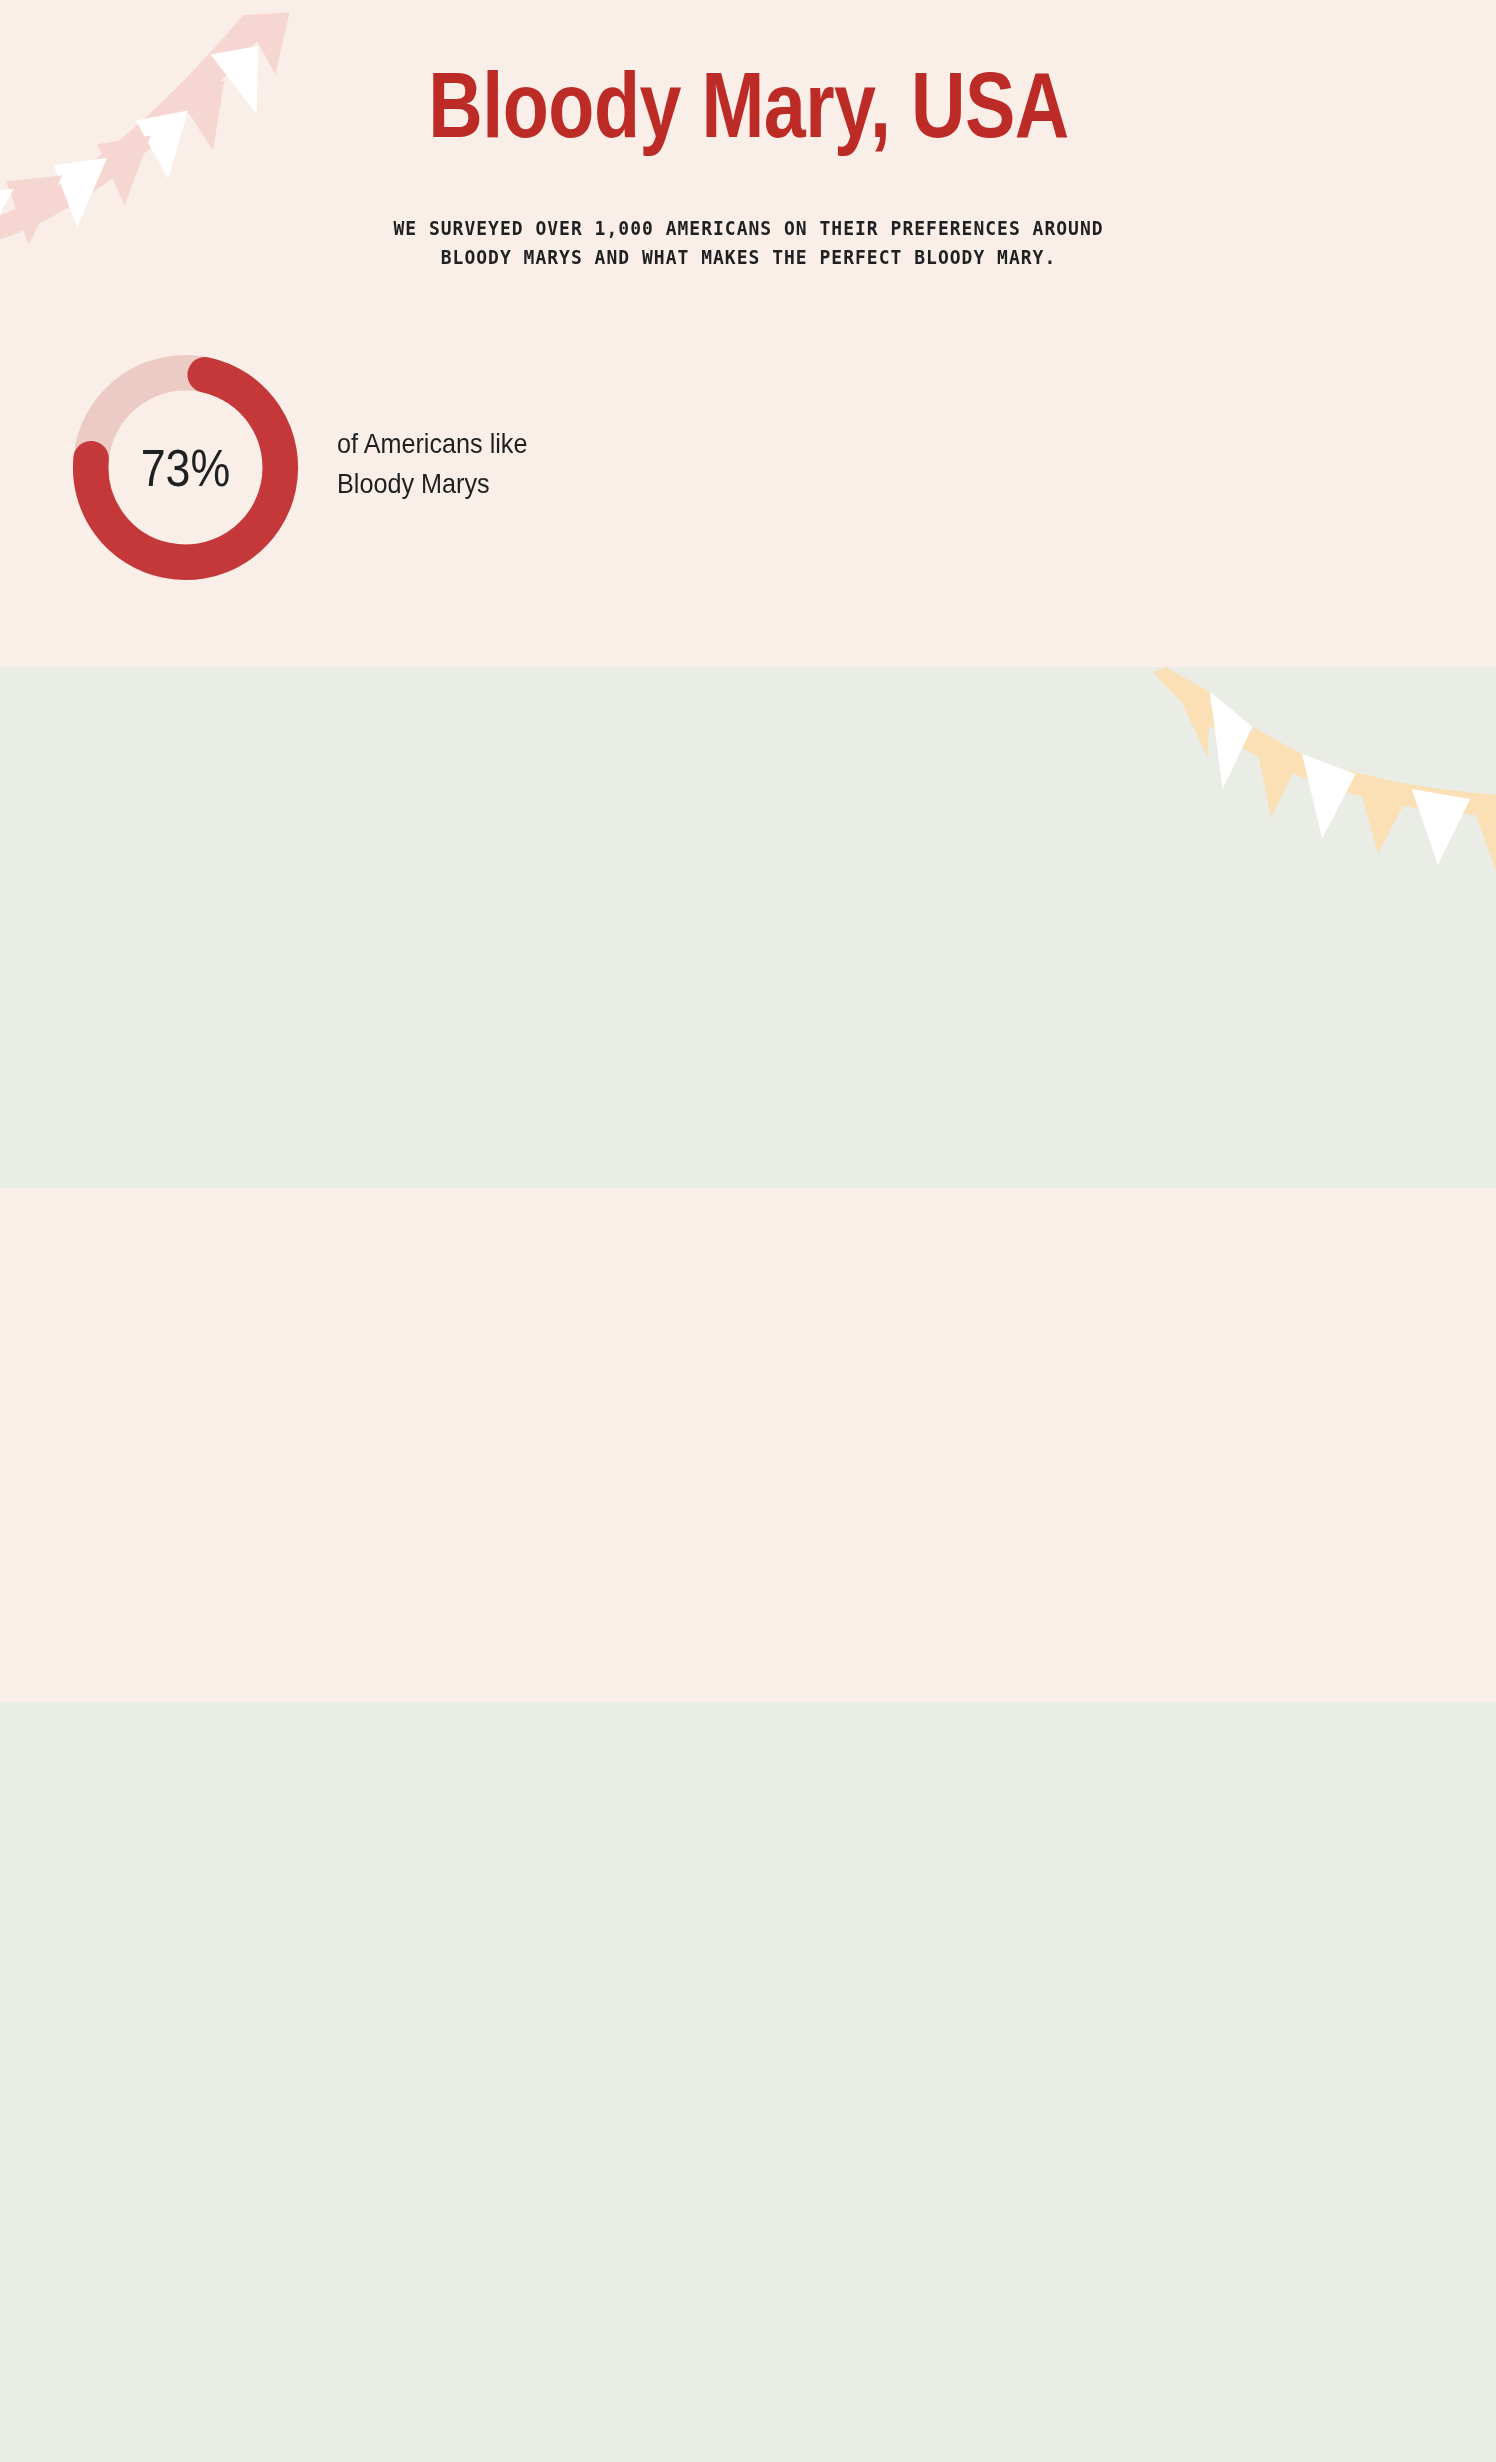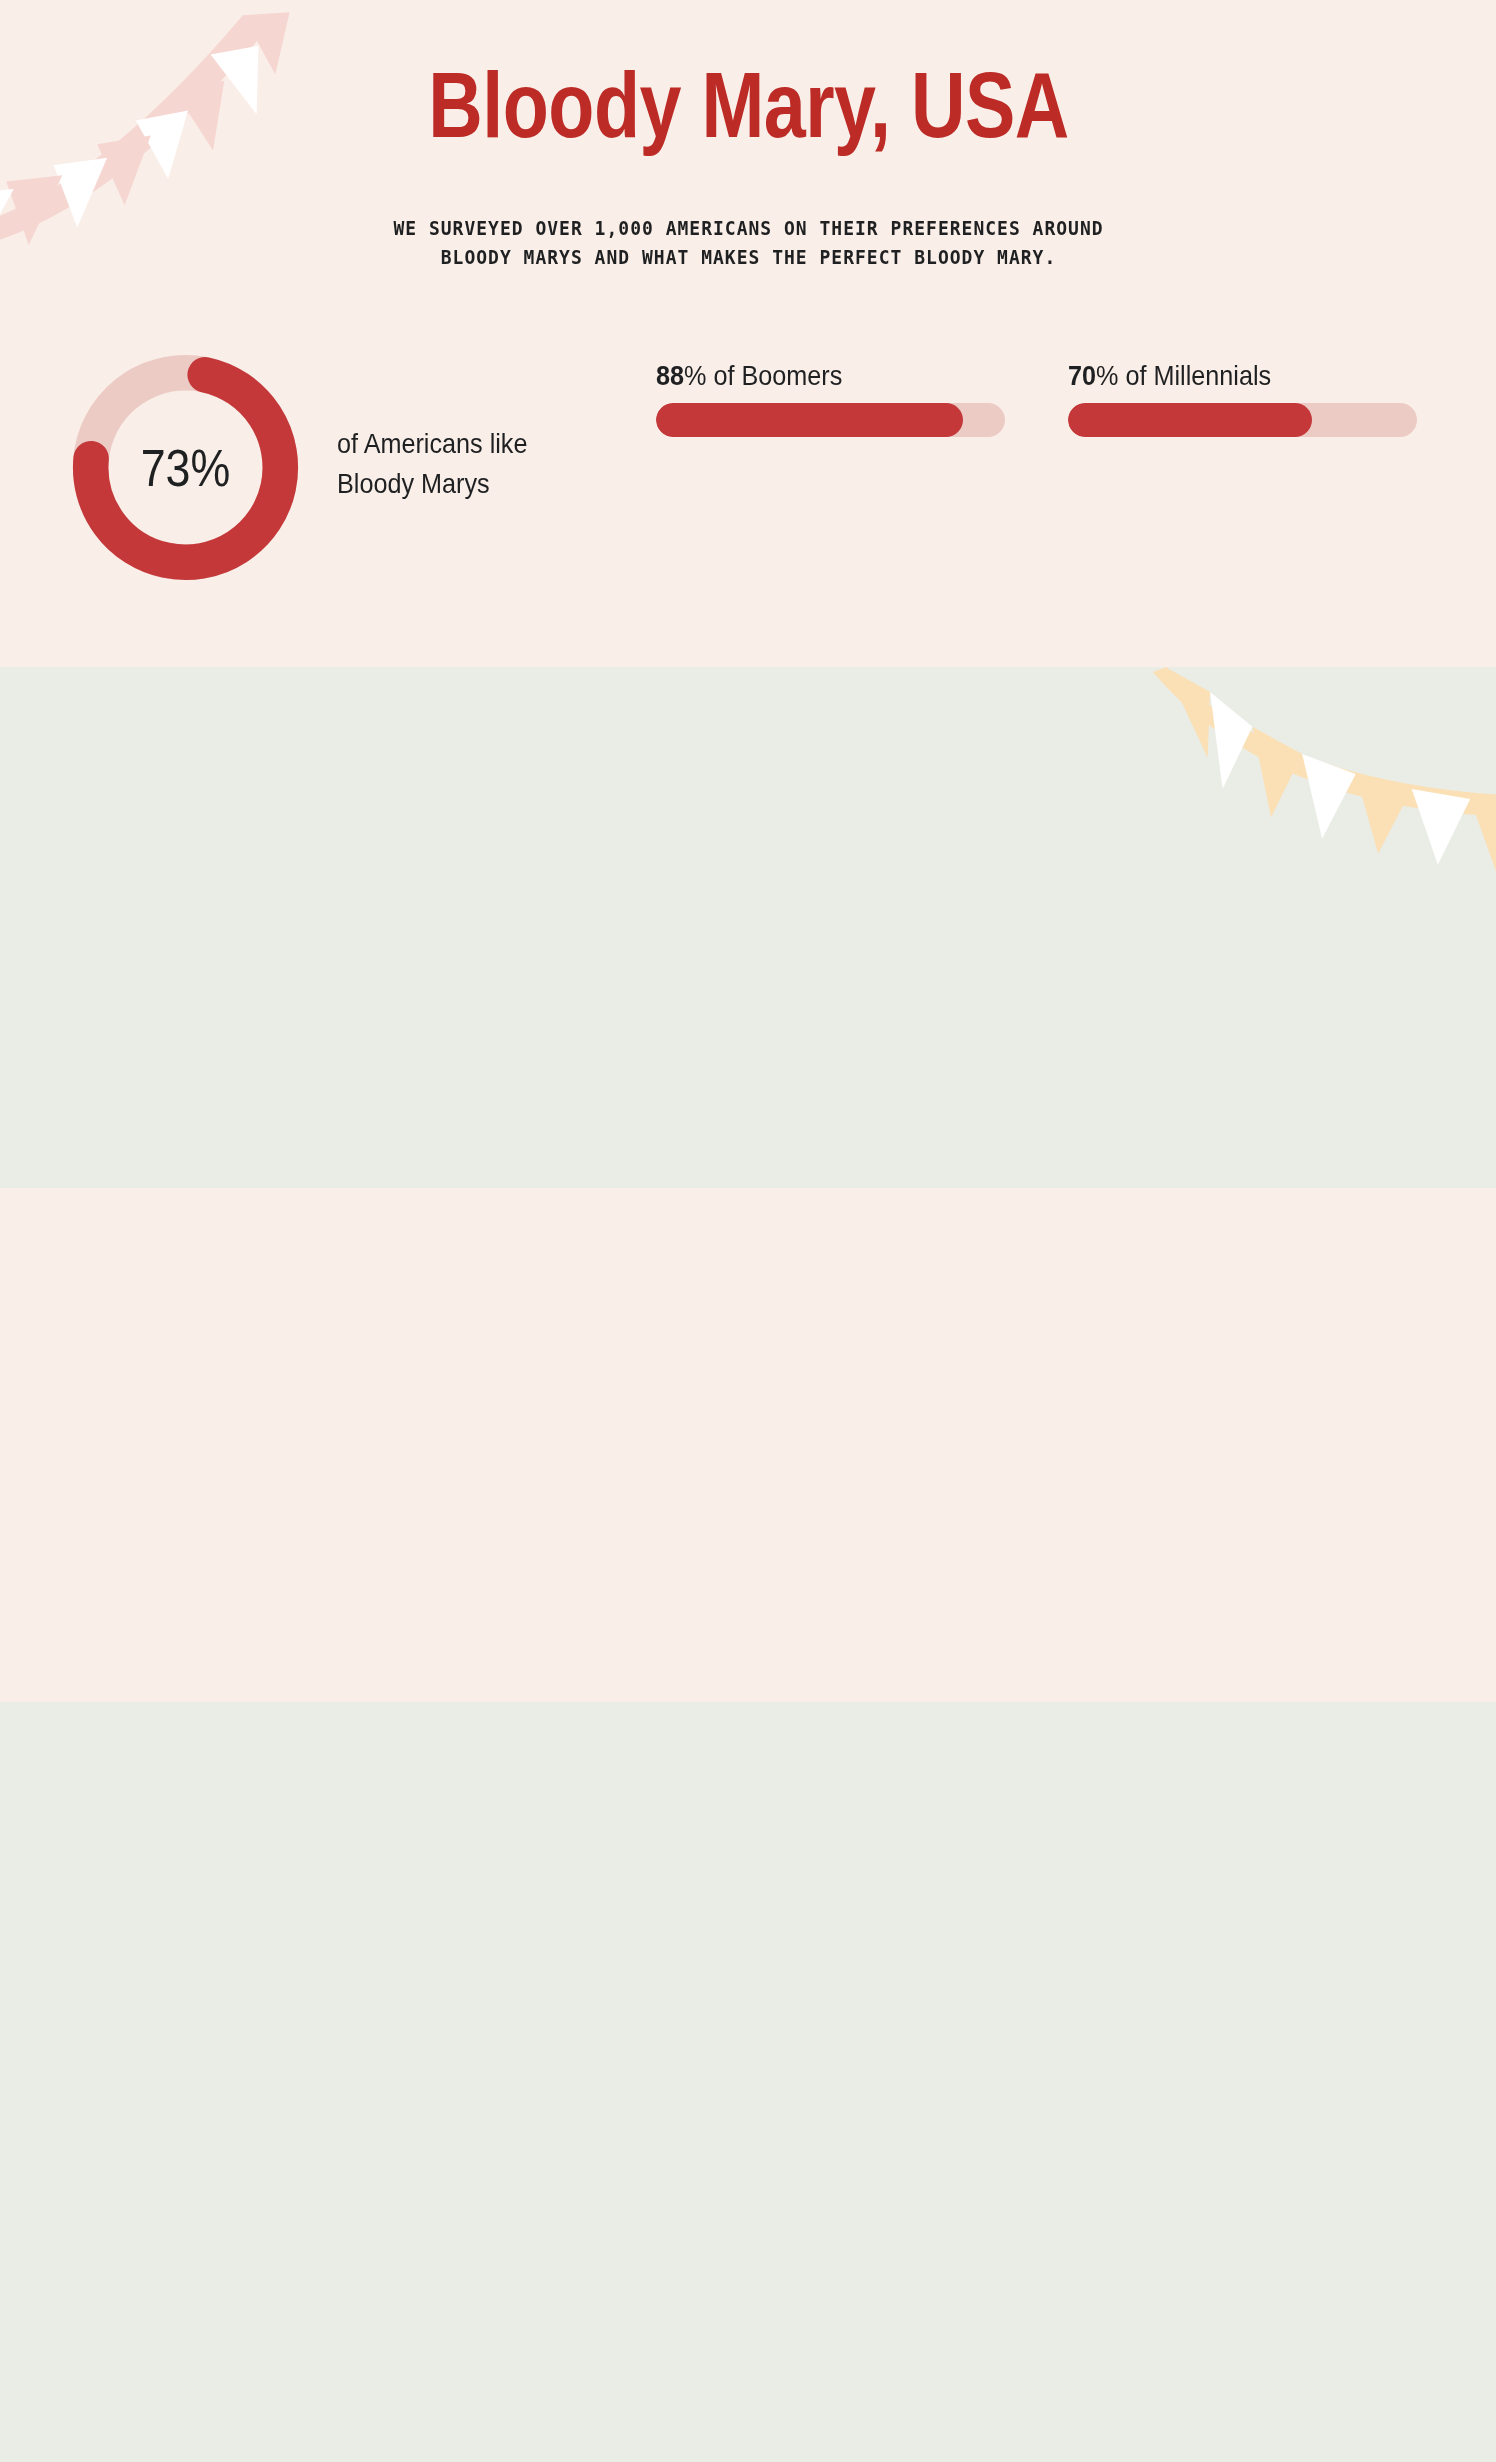--- a/index.html
+++ b/index.html
@@ -113,37 +113,21 @@
         <circle cx="50" cy="50" r="40" fill="none" stroke="#c4383a" stroke-width="15" stroke-linecap="round" stroke-dasharray="183.5 251.3" transform="rotate(-78 50 50)"></circle>
       </svg>
       <div class="dlabel" style="font-size:52px;">73%</div>
     </div>
 
     <div class="donut-cap" style="left:337px; top:424px;">
       <div>of Americans like</div>
       <div>Bloody Marys</div>
     </div>
 
-    <div class="bar-block" style="left:656px; top:360px; width:349px;">
-      <div class="bar-label">
-        <b>88</b><span>% of Boomers</span>
-      </div>
-      <div class="bar-track t-red">
-        <div class="bar-fill f-red" style="width:88%;"></div>
-      </div>
-    </div>
-
-    <div class="bar-block" style="left:1068px; top:360px; width:349px;">
-      <div class="bar-label">
-        <b>70</b><span>% of Millennials</span>
-      </div>
-      <div class="bar-track t-red">
-        <div class="bar-fill f-red" style="width:70%;"></div>
-      </div>
-    </div>
+
 
 
   </div>
 
   <div class="sec sec-mimosa">
 
     <svg class="bunting" style="right:0px; top:0px; width:412px; height:224px;" viewBox="0 0 660 360">
       <path d="M 130 0 Q 300 180 660 205 L 660 240 Q 290 222 108 8 Z" fill="#fbe0b6"></path>
       <polygon points="128,0 200,40 196,146" fill="#fbe0b6"></polygon>
       <polygon points="200,40 268,96 220,196" fill="#ffffff"></polygon>

